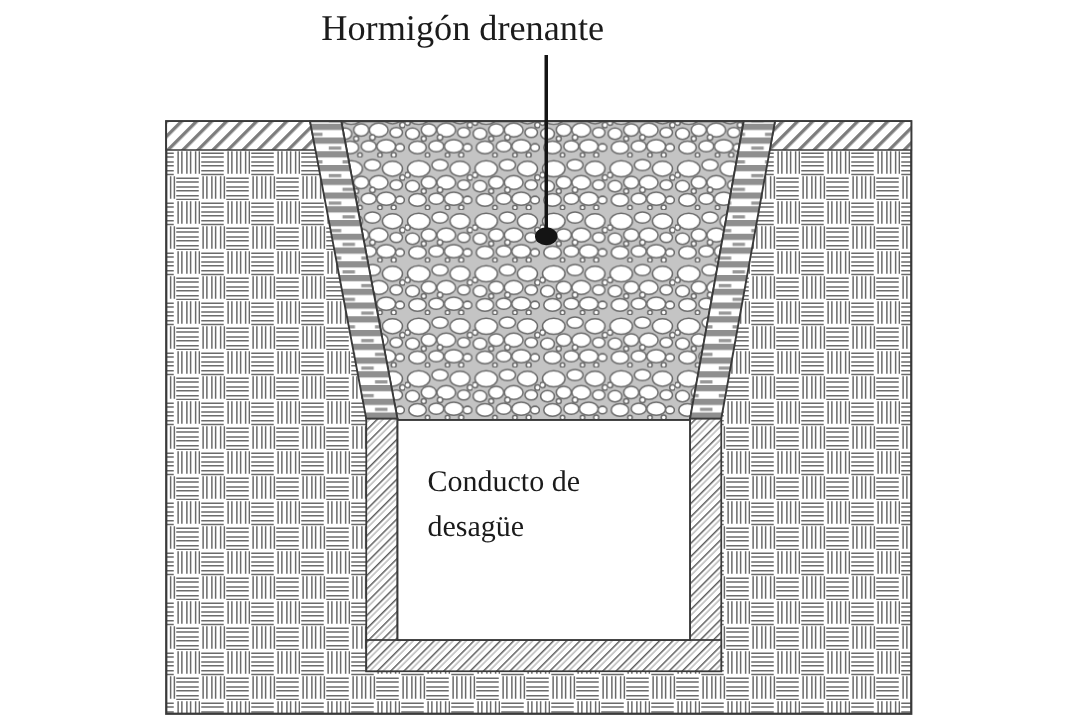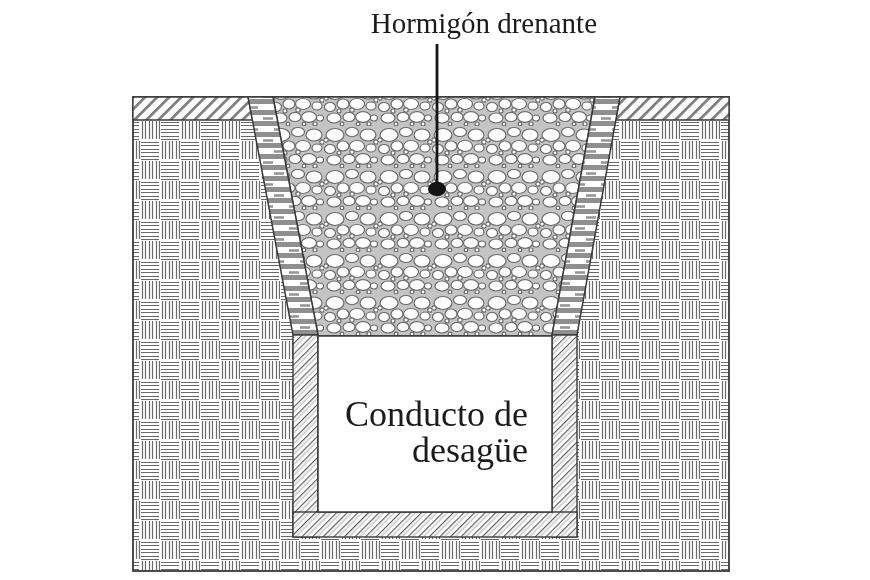--- a/index.html
+++ b/index.html
@@ -7,30 +7,30 @@
     position:relative;
     width:870px;height:580px;
     background:#ffffff;
     overflow:hidden;
     font-family:"Liberation Serif","DejaVu Serif",serif;
   }
   .stage svg{position:absolute;left:0;top:0;}
   .label{
     position:absolute;
     color:#1b1b1b;
-    text-align:right;
+    text-align:left;
     user-select:none;
   }
   .label-title{
     left:257px;top:6px;width:340px;
     font-size:29px;line-height:34px;
   }
   .label-conduit{
-    left:342px;top:396px;width:186px;
-    font-size:36px;line-height:36px;
+    left:342px;top:368px;width:186px;
+    font-size:24px;line-height:36px;
   }
 </style>
 </head>
 <body>
 
 <div class="stage">
 
   <svg width="870" height="580" viewBox="0 0 870 580">
     <defs>
 

